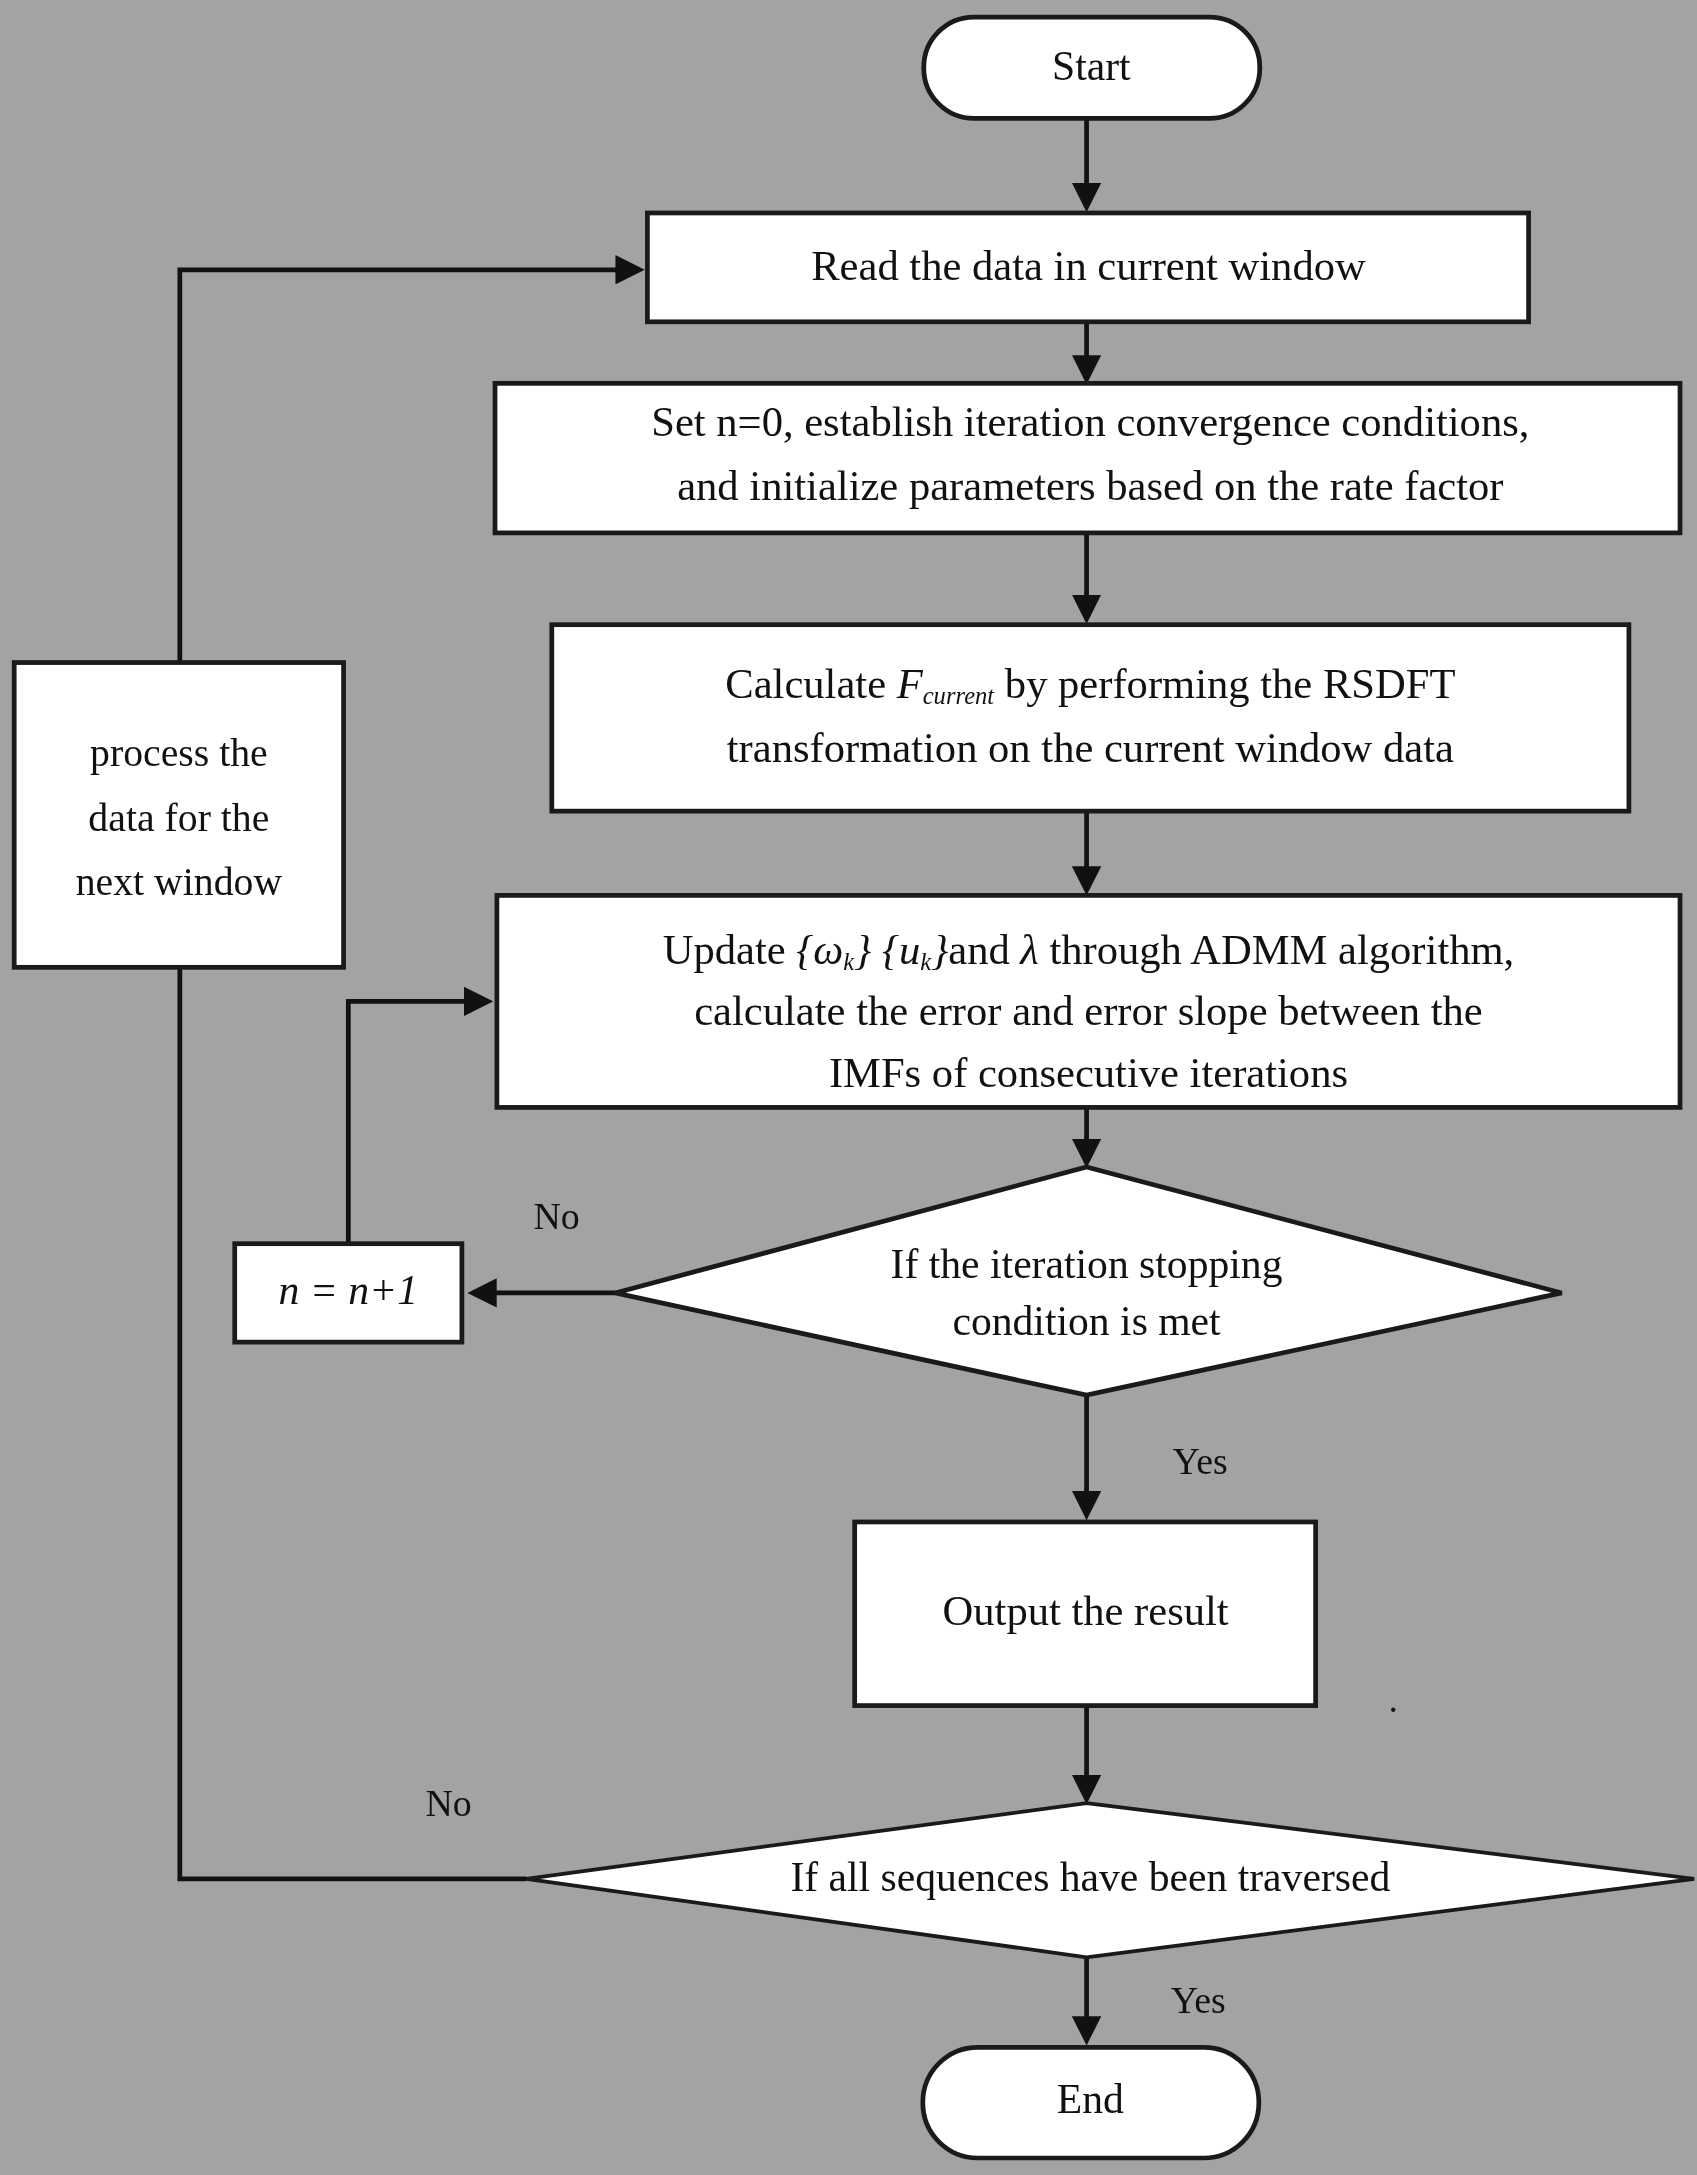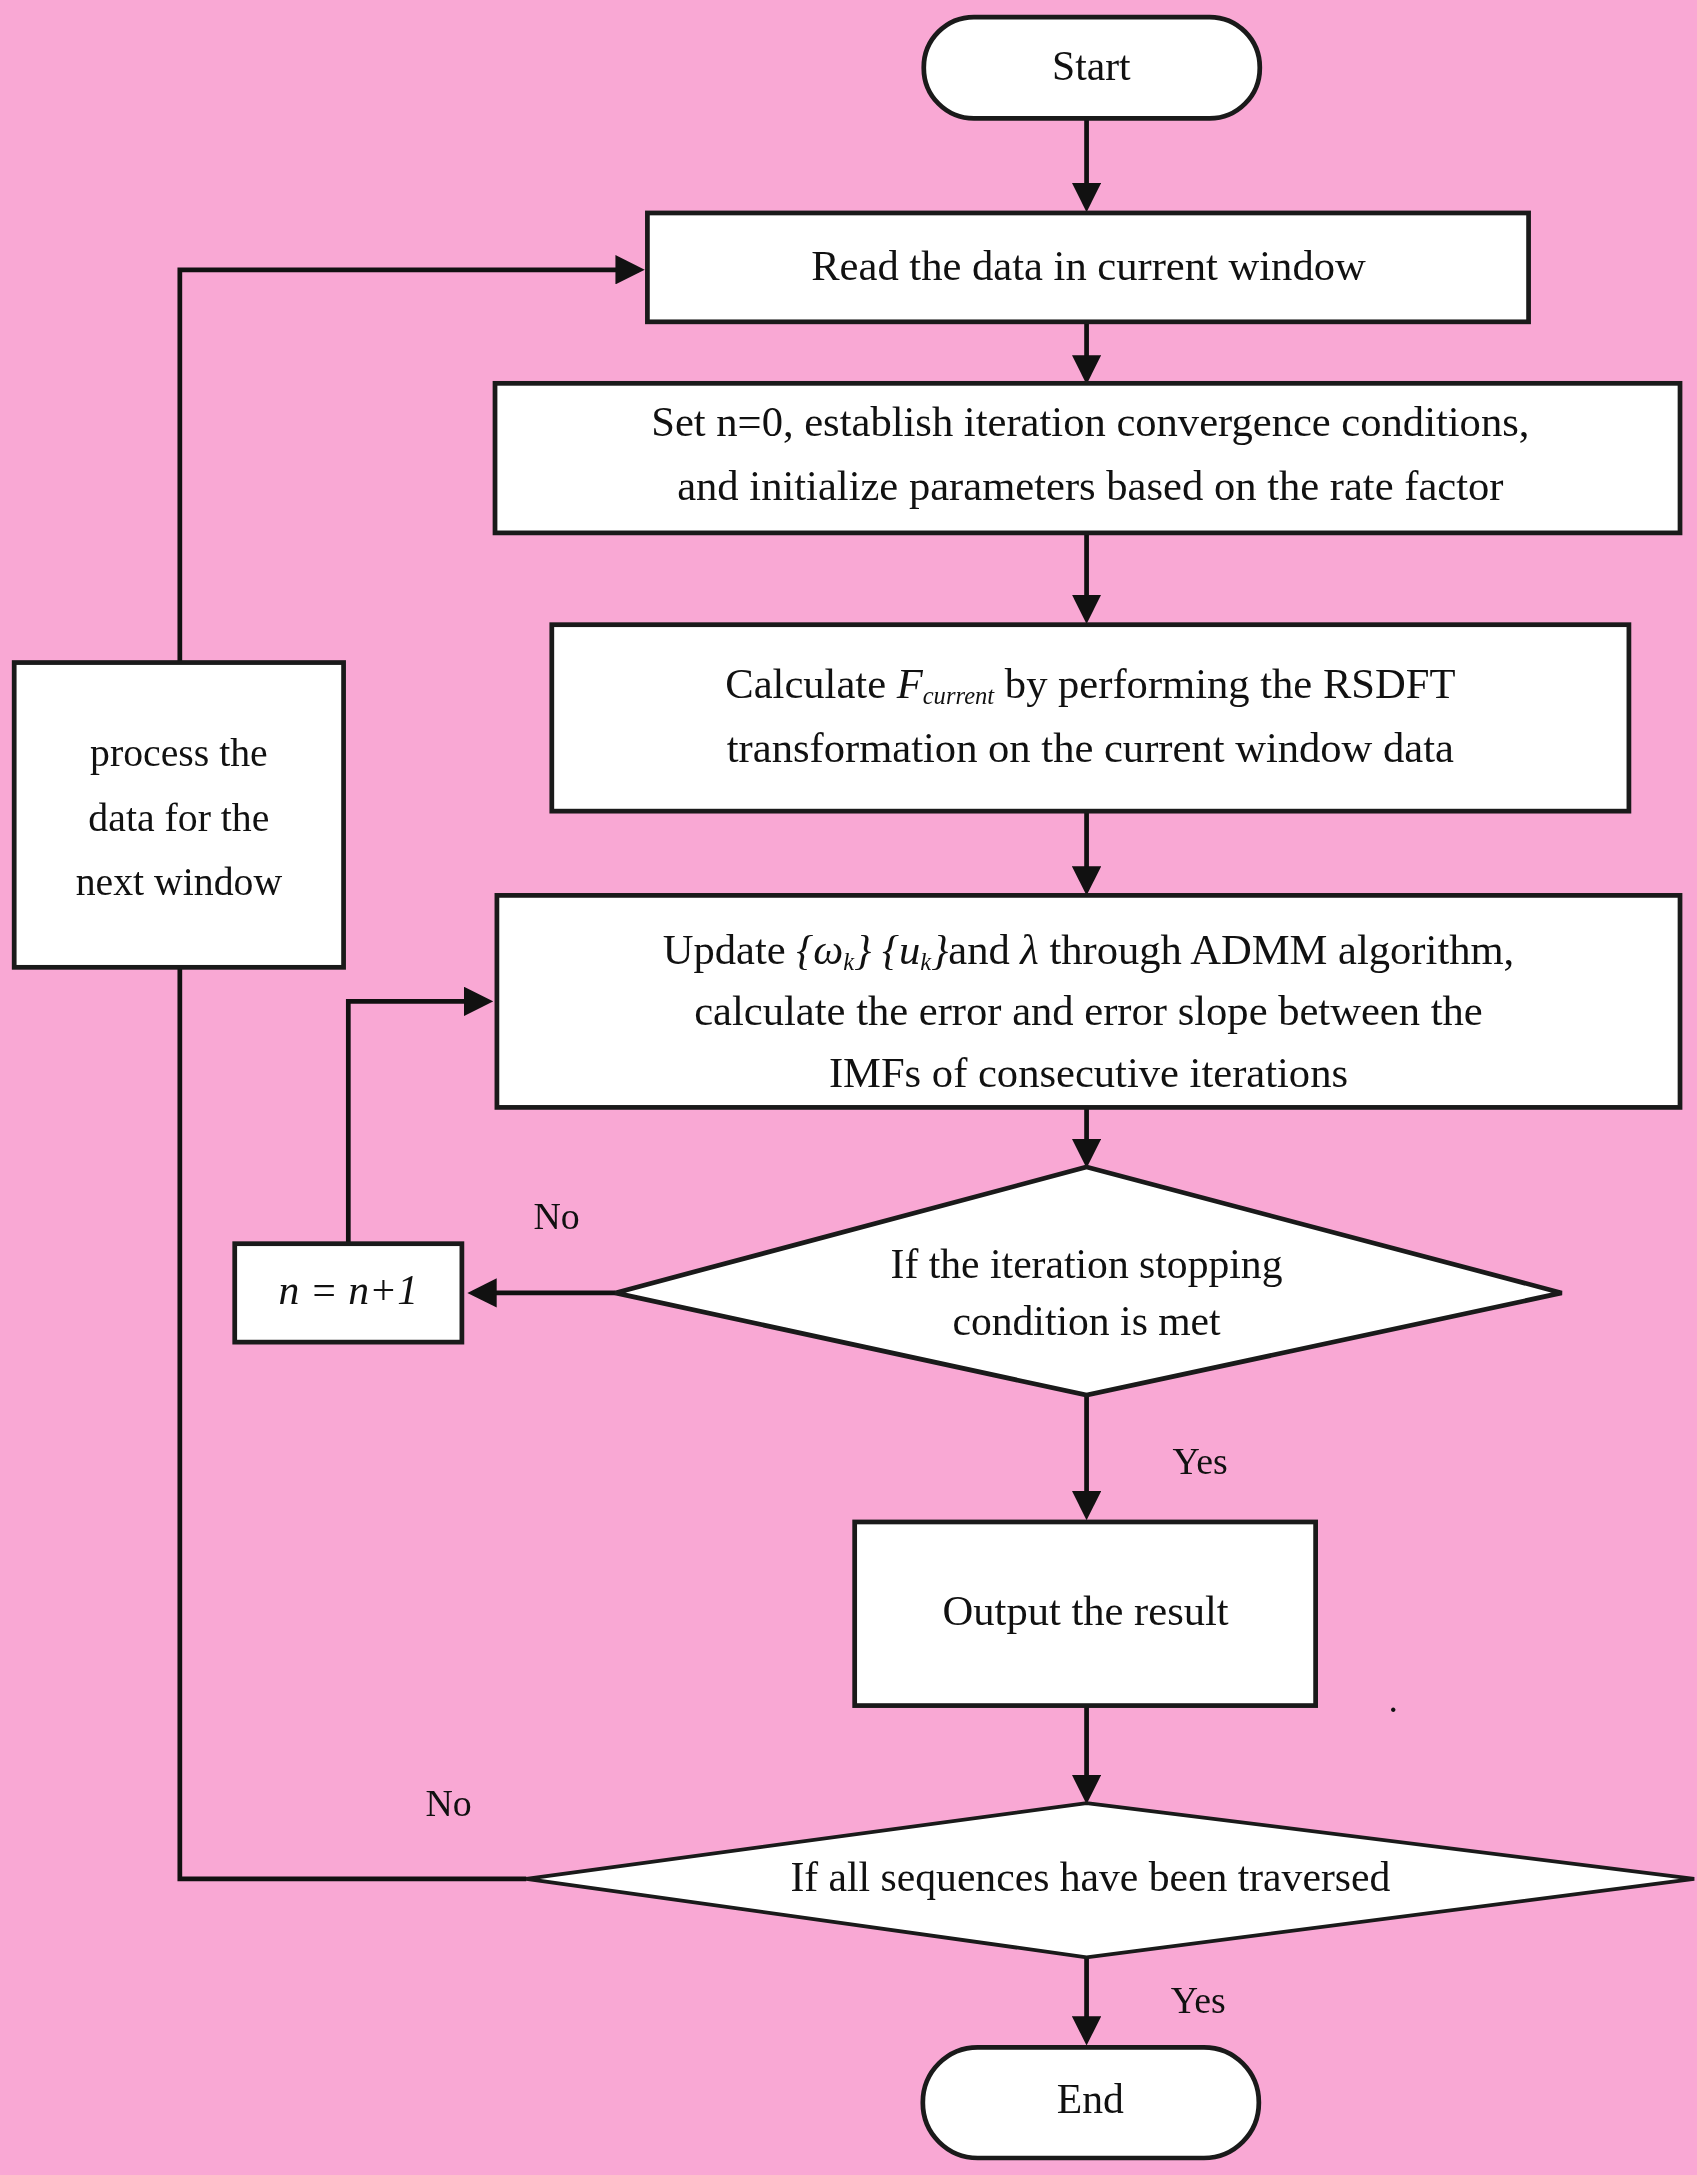--- a/index.html
+++ b/index.html
@@ -4,21 +4,21 @@
 <style>
   html, body {
     margin: 0;
     padding: 0;
     background: #ffffff;
   }
   #page {
     position: relative;
     width: 1698px;
     height: 2176px;
-    background: #f9a8d4;
+    background: #a3a3a3;
     overflow: hidden;
     font-family: "Liberation Serif", "DejaVu Serif", serif;
   }
   svg.flow {
     position: absolute;
     left: 0;
     top: 0;
     width: 1698px;
     height: 2176px;
   }

